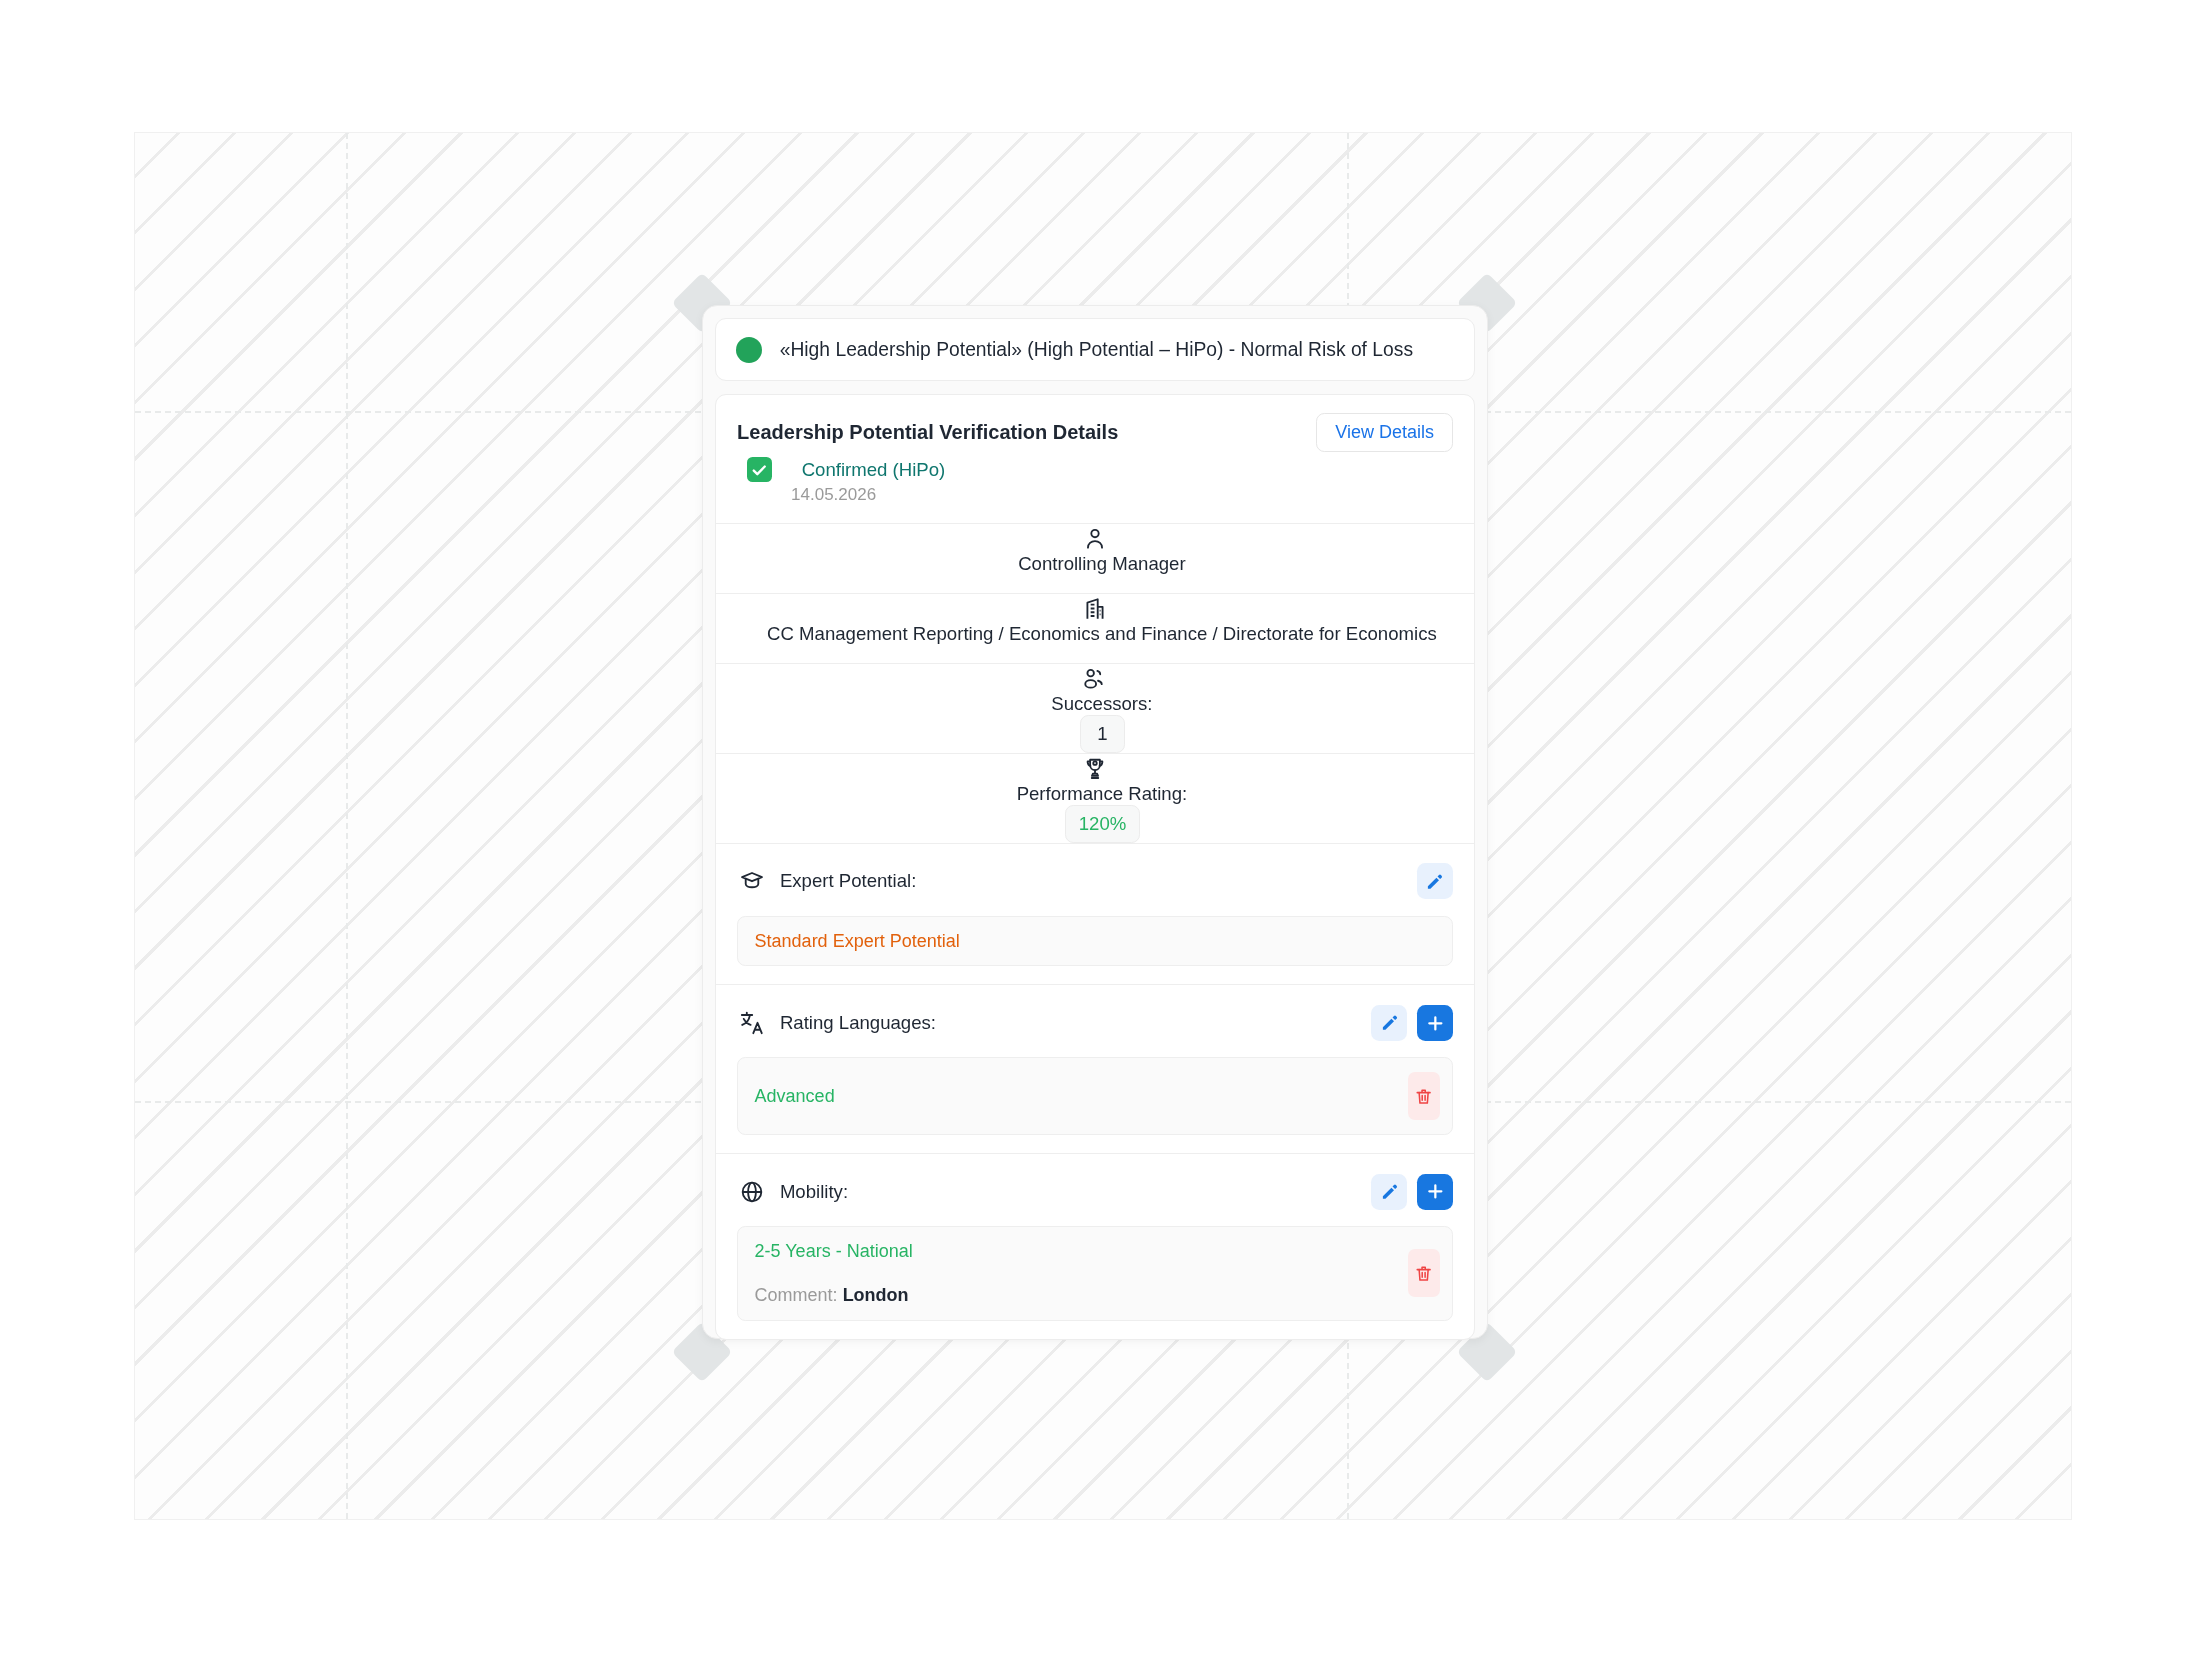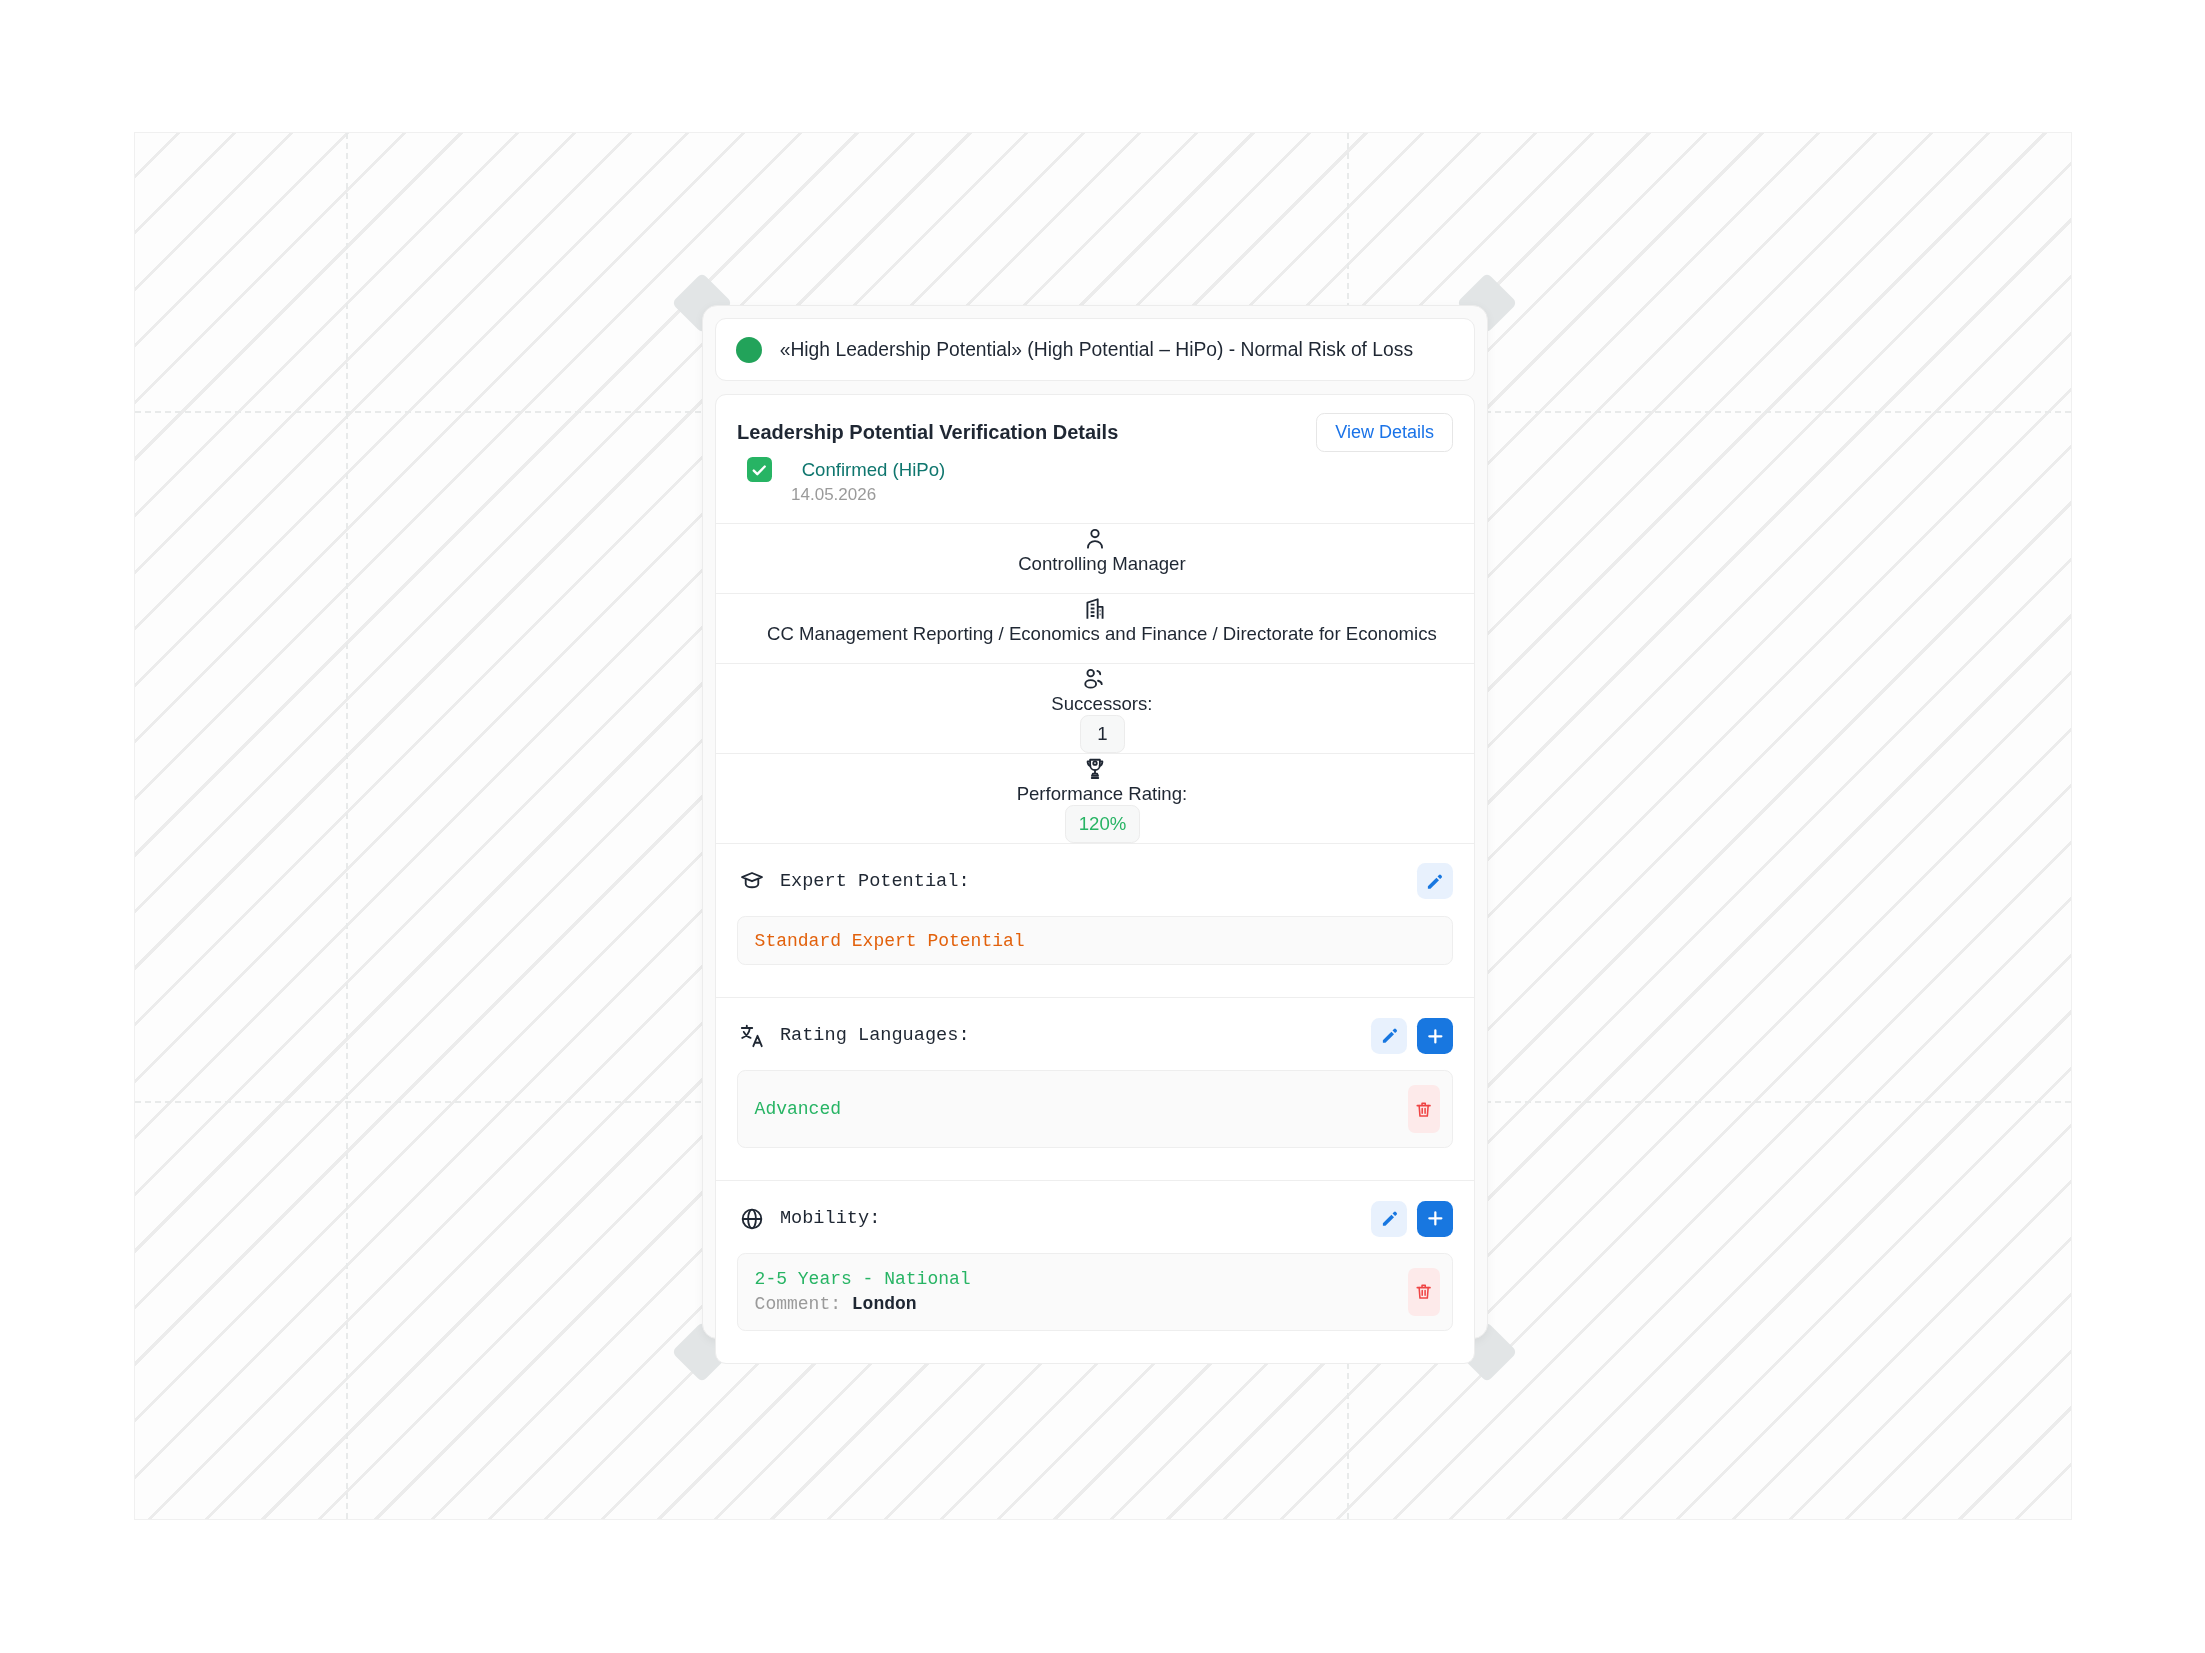--- a/index.html
+++ b/index.html
@@ -68,41 +68,41 @@
   .line-row{display:flex;align-items:center;min-height:69px;flex-direction:column;}
   .ico{width:29px;height:29px;flex:0 0 auto;display:flex;align-items:center;justify-content:center;}
   .ico svg{width:26px;height:26px;}
   .line-label{margin-left:13.8px;font-size:18.6px;color:#1f2733;white-space:nowrap;}
   .chip{
     margin-left:15px;background:#f7f8f8;border:1.4px solid #ececec;border-radius:8.3px;
     min-width:18px;padding:6.9px 12.4px;text-align:center;font-size:18.6px;color:#1f2733;
   }
   .chip.green{color:#27b464;}
 
-  .group{padding-top:18px;padding-bottom:32px;font-family:Liberation Mono, monospace;}
+  .group{padding-top:18px;padding-bottom:18px;}
   .group-head{display:flex;align-items:center;justify-content:space-between;min-height:39px;}
   .group-left{display:flex;align-items:center;}
   .actions{display:flex;align-items:center;gap:9.6px;}
   .btn-sq{width:36px;height:36px;border-radius:8.3px;border:none;cursor:pointer;
     display:flex;align-items:center;justify-content:center;padding:0;}
   .btn-edit{background:#e8f1fd;}
   .btn-edit svg{width:19.3px;height:19.3px;}
   .btn-add{background:#1877e0;}
   .btn-add svg{width:20.7px;height:20.7px;}
   .btn-del{background:#fdeaea;width:32px;height:48px;border-radius:6.9px;}
   .btn-del svg{width:19.3px;height:19.3px;}
 
   .value-box{
     margin-top:15px;background:#fafafa;border:1.4px solid #eeeeee;border-radius:8.3px;
     display:flex;align-items:center;justify-content:space-between;
     padding:13.8px 12.4px 13.8px 16.5px;box-sizing:border-box;
   }
   .value-orange{font-size:18px;color:#e2610c;}
   .value-green{font-size:18px;color:#27b464;}
-  .vb-col{display:flex;flex-direction:column;gap:5px;}
+  .vb-col{display:flex;flex-direction:column;gap:23px;}
   .comment{font-size:18px;color:#9a9a9a;}
   .comment b{color:#1f2733;font-weight:bold;}
 </style>
 </head>
 <body>
 
 <div class="canvas">
   <div class="guide-h" style="top:278px;"></div>
   <div class="guide-h" style="top:968px;"></div>
   <div class="guide-v" style="left:211px;"></div>

